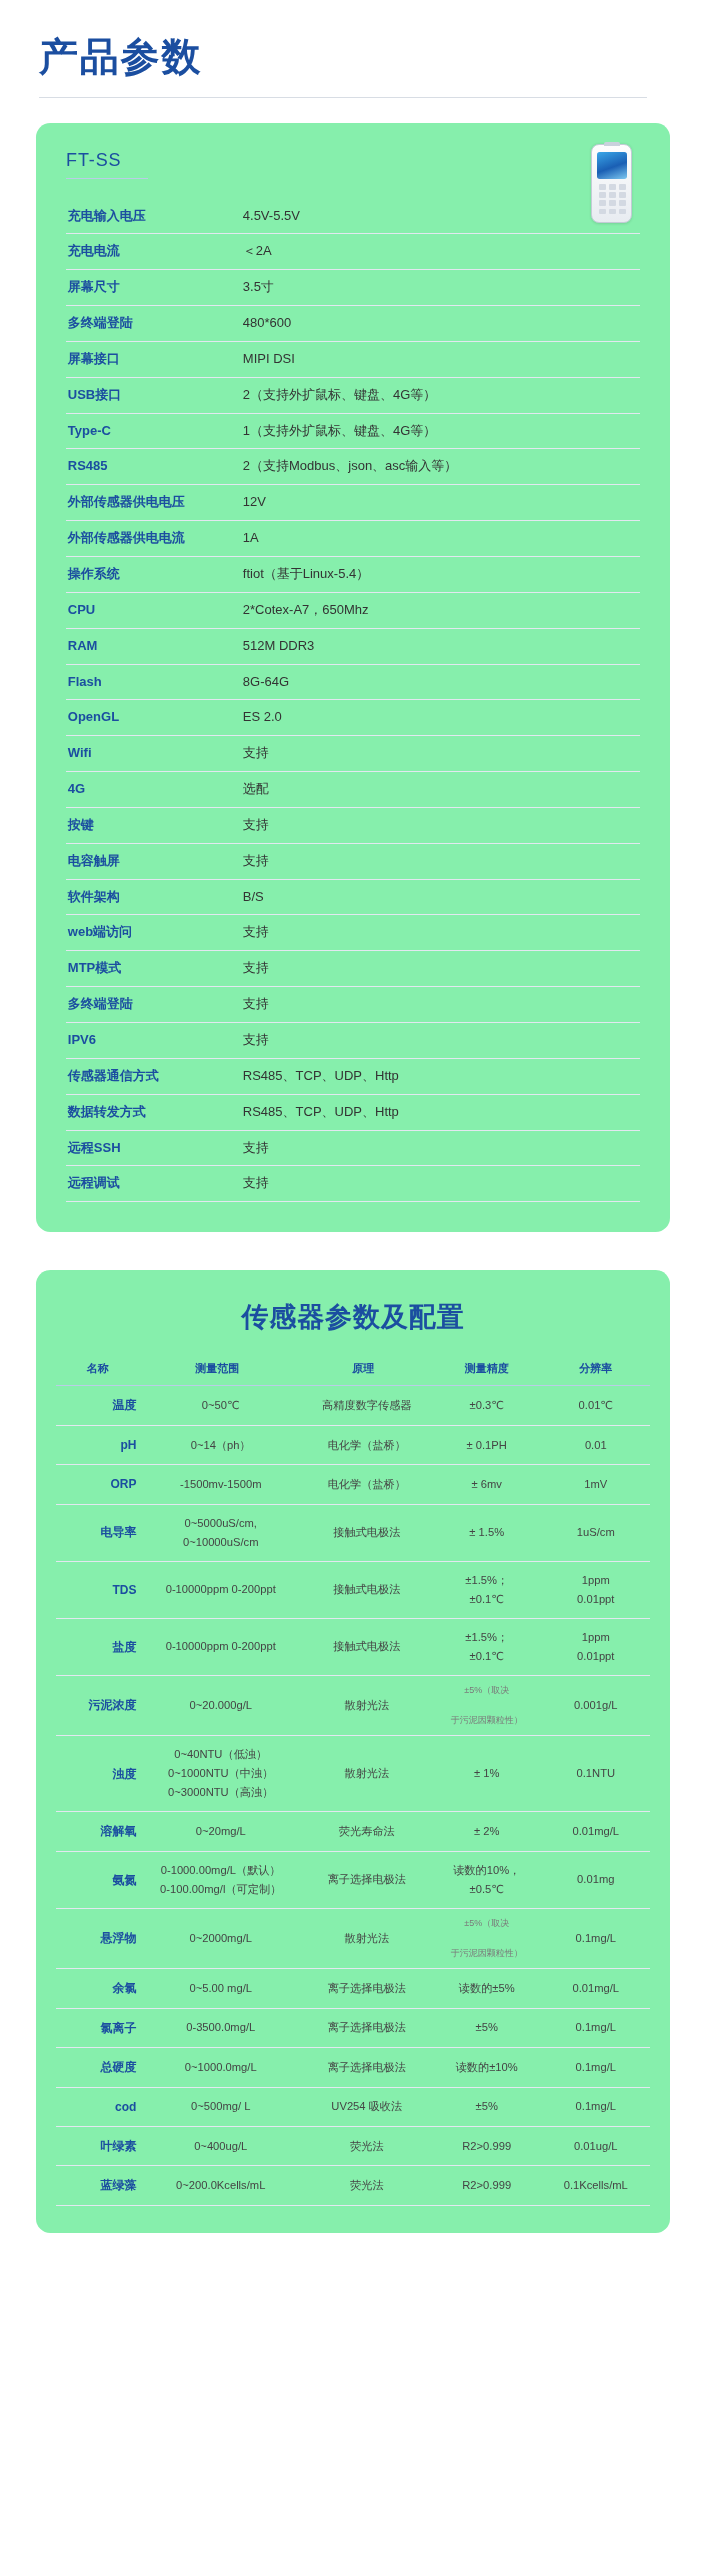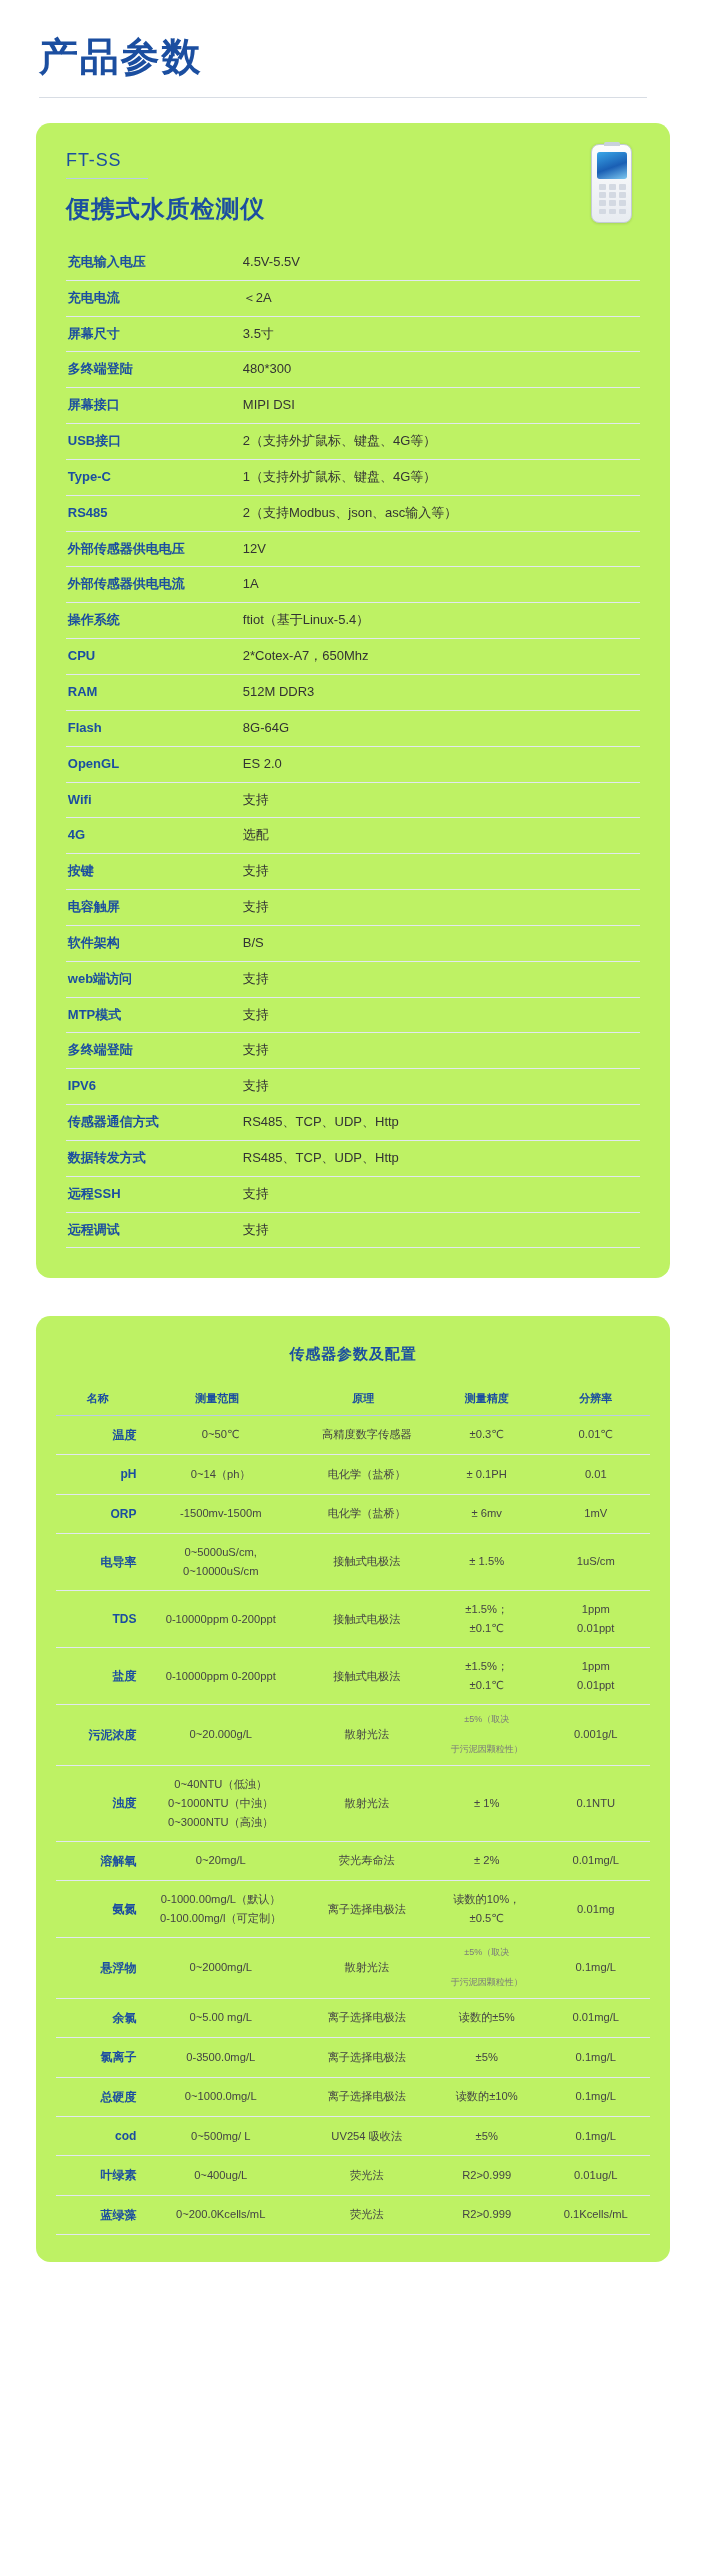--- a/index.html
+++ b/index.html
@@ -36,21 +36,21 @@
   .header-rule {
     height: 0.9px;
     background: #d8dde4;
     width: 100%;
     margin-bottom: 9px;
   }
 
   
   .card {
     margin: 25px 36px 0 36px;
-    background: #bef264;
+    background: #86efac;
     border-radius: 14.3px;
     padding: 27px 30px 30px 30px;
     position: relative;
   }
   .card-2 {
     margin-top: 38px;
     padding: 23px 19.7px 27px 19.7px;
   }
 
   
@@ -140,21 +140,21 @@
     width: 175px;
     color: #1b4ea0;
     font-weight: bold;
   }
   .spec-table td.v {
     color: #333;
   }
 
   
   .sensor-title {
-    font-size: 15px;
+    font-size: 27px;
     font-weight: bold;
     color: #1b4ea0;
     text-align: center;
     margin: 5.4px 0 19.7px 0;
     letter-spacing: 0.9px;
   }
   .sensor-table {
     width: 100%;
     border-collapse: collapse;
     table-layout: fixed;
@@ -204,21 +204,20 @@
 <div class="page">
 
   <div class="header">
     <h1 class="header-title">产品参数</h1>
     <div class="header-rule"></div>
   </div>
 
   <div class="card card-1">
     <div class="model-row">
       <div class="model-code">FT-SS</div>
-      <div class="product-name">便携式水质检测仪</div>
 
       <div class="device-img">
         <div class="dev-body">
           <div class="dev-top"></div>
           <div class="dev-screen"></div>
           <div class="dev-keys">
             <i></i>
               <i></i>
               <i></i>
             <i></i>
@@ -244,21 +243,21 @@
           <tr>
             <td class="k">充电电流</td>
             <td class="v">＜2A</td>
           </tr>
           <tr>
             <td class="k">屏幕尺寸</td>
             <td class="v">3.5寸</td>
           </tr>
           <tr>
             <td class="k">多终端登陆</td>
-            <td class="v">480*300</td>
+            <td class="v">480*600</td>
           </tr>
           <tr>
             <td class="k">屏幕接口</td>
             <td class="v">MIPI DSI</td>
           </tr>
           <tr>
             <td class="k">USB接口</td>
             <td class="v">2（支持外扩鼠标、键盘、4G等）</td>
           </tr>
           <tr>

